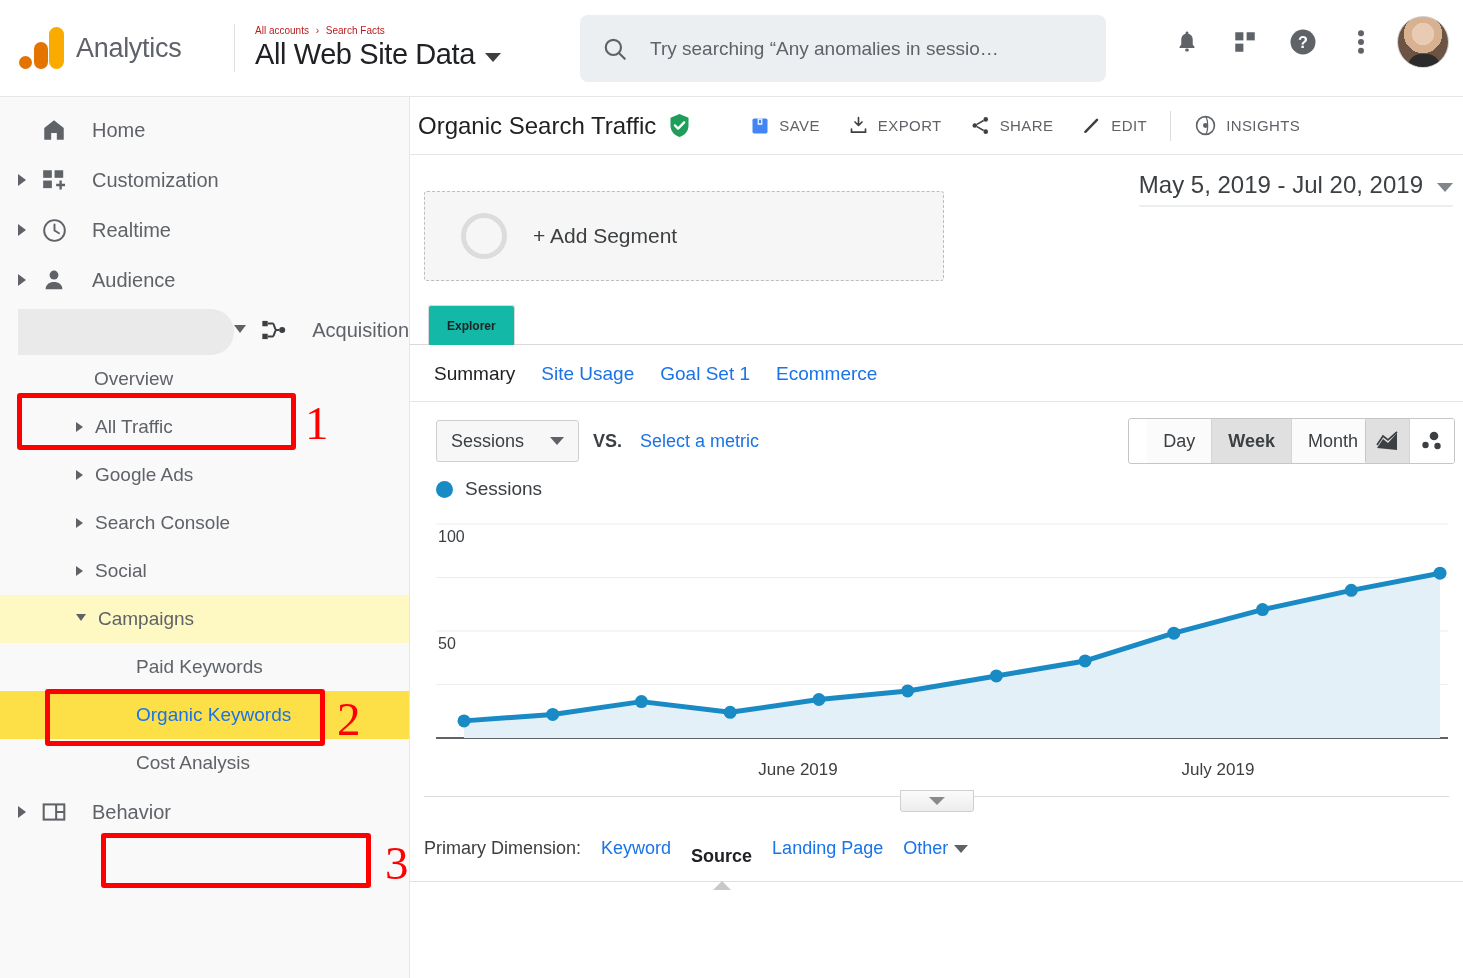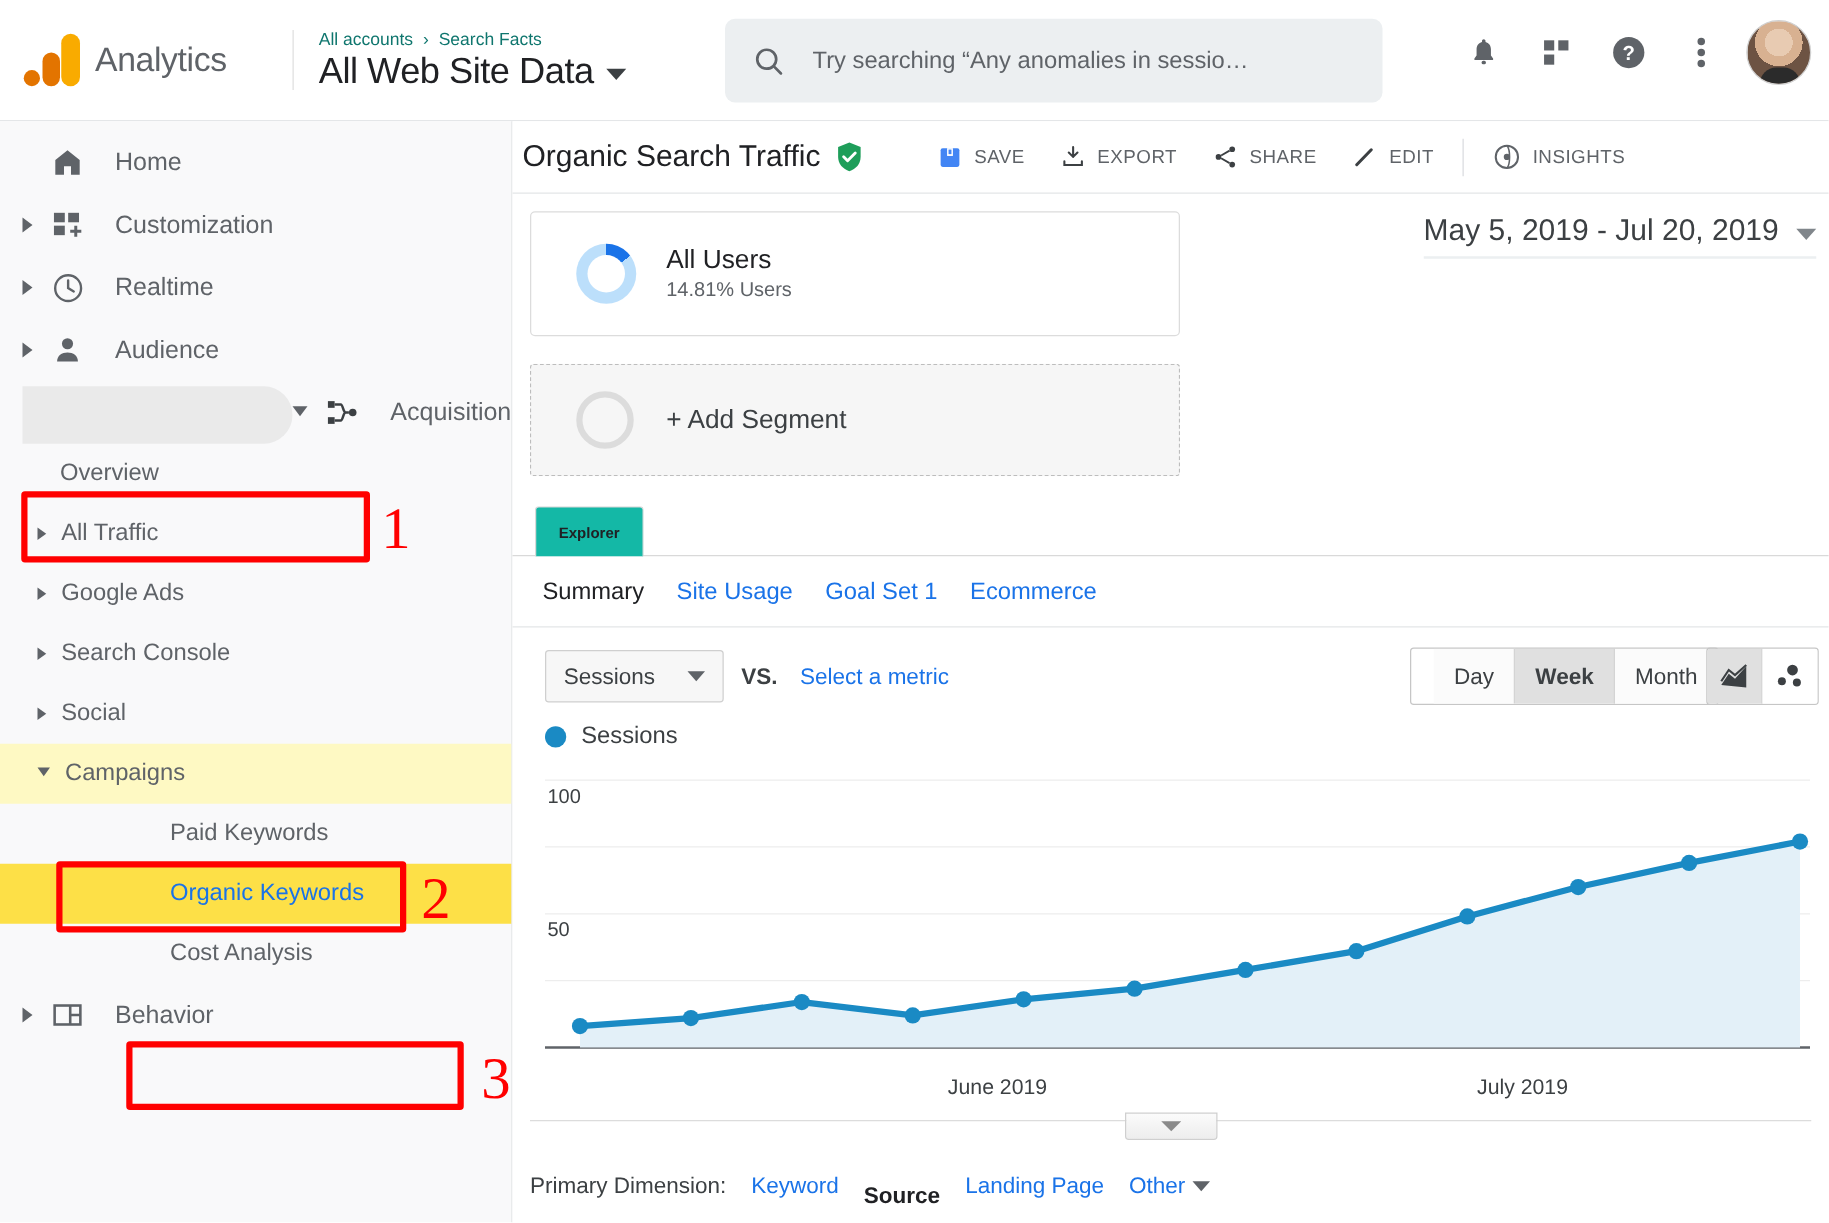--- a/index.html
+++ b/index.html
@@ -28,21 +28,21 @@
     background: #e37400; border-radius: 7px;
   }
   .ga-logo .dot-small {
     position: absolute; left: 1px; top: 31px; width: 13px; height: 13px;
     background: #e37400; border-radius: 50%;
   }
   .logo-text { font-size: 27px; color: #5f6368; margin-left: 10px; letter-spacing: -0.3px; }
   .vdiv { width: 1px; height: 48px; background: #e0e0e0; margin: 0 20px 0 6px; }
 
   .account-block { display: flex; flex-direction: column; justify-content: center; min-width: 300px; }
-  .breadcrumb { font-size: 14px; color: #0f766e; margin-bottom: 2px; }
+  .breadcrumb { font-size: 10px; color: #b91c1c; margin-bottom: 2px; }
   .breadcrumb .sep { margin: 0 4px; }
   .view-name { font-size: 29px; color: #202124; display: flex; align-items: center; letter-spacing: -0.4px; }
   .caret-dn {
     width: 0; height: 0; margin-left: 10px; margin-top: 5px;
     border-left: 8px solid transparent; border-right: 8px solid transparent;
     border-top: 9px solid #3c4043;
   }
 
   .searchbox {
     position: absolute; left: 580px; top: 15px; width: 526px; height: 67px;
@@ -87,21 +87,21 @@
   .nav-row .nlabel { white-space: nowrap; }
   .nav-pill {
     position: absolute; left: 0; top: 2px; height: 46px; width: 372px;
     background: #eaeaea; border-radius: 0 24px 24px 0; z-index: 0;
   }
   .nav-row > * { position: relative; z-index: 1; }
 
   .section-label { font-size: 15px; color: #5f6368; letter-spacing: 1.1px; padding: 18px 0 10px 36px; }
 
   .sub-row {
-    display: flex; align-items: center; height: 48px; padding-left: 48px;
+    display: flex; align-items: center; height: 48px; padding-left: 94px;
     font-size: 19px; color: #5f6368; cursor: pointer; position: relative;
   }
   .sub-row .tri {
     width: 0; height: 0; flex: none; margin-right: 12px; margin-left: -18px;
     border-top: 5px solid transparent; border-bottom: 5px solid transparent;
     border-left: 7px solid #5f6368;
   }
   .sub-row .tri.down {
     border-left: 5px solid transparent; border-right: 5px solid transparent;
     border-top: 7px solid #5f6368; margin-top: 2px;
@@ -468,27 +468,20 @@
             <circle cx="12" cy="12" r="9.3" fill="none" stroke="#5f6368" stroke-width="1.7"></circle>
             <circle cx="12" cy="12" r="2.6" fill="#5f6368"></circle>
             <path d="M12 2.7c3 3 3 15.6 0 18.6" fill="none" stroke="#5f6368" stroke-width="1.3"></path>
           </svg>
           <span>INSIGHTS</span>
         </div>
       </div>
     </div>
 
     <div class="seg-area">
-      <div class="seg-card">
-        <div class="donut"></div>
-        <div class="seg-txt">
-          <div class="seg-name">All Users</div>
-          <div class="seg-sub">14.81% Users</div>
-        </div>
-      </div>
       <div class="add-seg">
         <div class="ring-empty"></div>
         <div class="add-seg-label">+ Add Segment</div>
       </div>
 
       <div class="daterange">
         <span class="dr-text">May 5, 2019 - Jul 20, 2019</span>
         <span class="dr-caret"></span>
       </div>
     </div>

